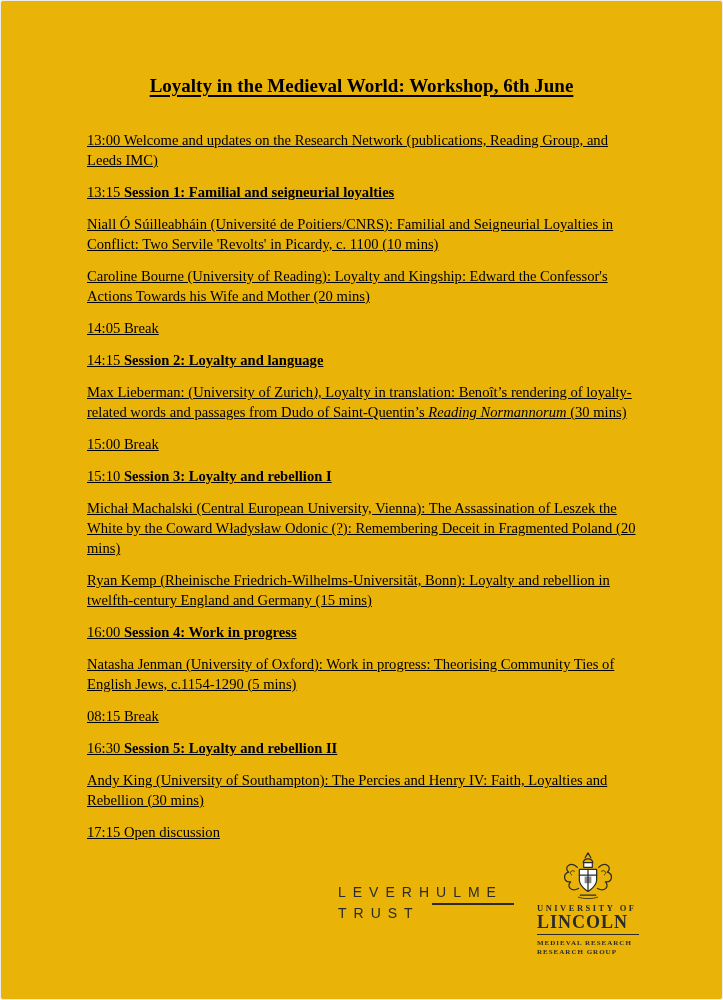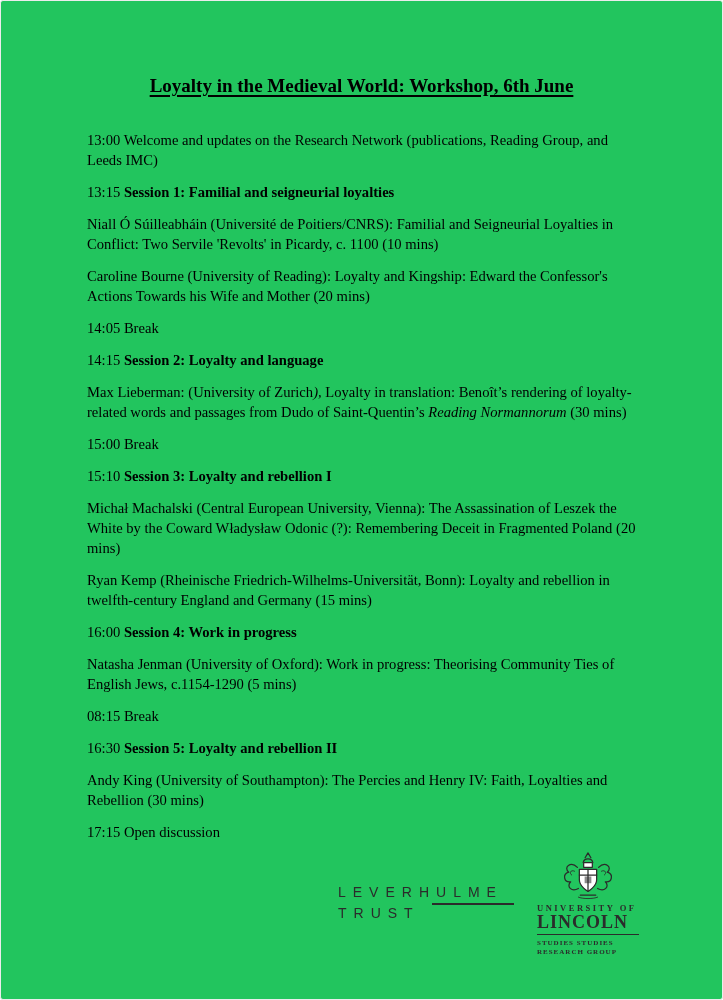--- a/index.html
+++ b/index.html
@@ -4,21 +4,21 @@
 <style>
   html, body {
     margin: 0;
     padding: 0;
     background: #ffffff;
   }
   .page {
     position: relative;
     width: 723px;
     height: 1000px;
-    background: #22c55e;
+    background: #eab308;
     box-sizing: border-box;
     border: 1px solid #ececec;
     border-radius: 3px;
     font-family: "Liberation Serif", serif;
     color: #000000;
     overflow: hidden;
   }
   .content {
     position: absolute;
     left: 86px;
@@ -31,20 +31,21 @@
     text-align: center;
     font-size: 19px;
     line-height: 26px;
     font-weight: bold;
     text-decoration: underline;
     text-decoration-thickness: 1.5px;
     text-underline-offset: 3px;
   }
   .schedule {
     margin-top: 31px;
+    text-decoration: underline;
   }
   .schedule p.entry {
     margin: 0 0 12px 0;
     font-size: 14.6px;
     line-height: 20px;
   }
   .schedule .b { font-weight: bold; }
   .schedule .i { font-style: italic; }
 
   
@@ -163,16 +164,16 @@
 
         <path d="M41 17 c7 -7 15 0 9 5 c7 2 5 11 -2 10 c5 5 -1 11 -8 7"></path>
         <path d="M44 21 c4 -2 6 2 3 4" stroke-width="0.9"></path>
 
         <path d="M22 46 h16"></path>
         <path d="M20 48 c4 2 16 2 20 0" stroke-width="0.9"></path>
       </g>
     </svg>
     <div class="univ-of">UNIVERSITY OF</div>
     <div class="name">LINCOLN</div>
-    <div class="group">STUDIES STUDIES</div>
+    <div class="group">MEDIEVAL RESEARCH</div>
     <div class="group">RESEARCH GROUP</div>
   </div>
 </div>
 
 </body></html>

